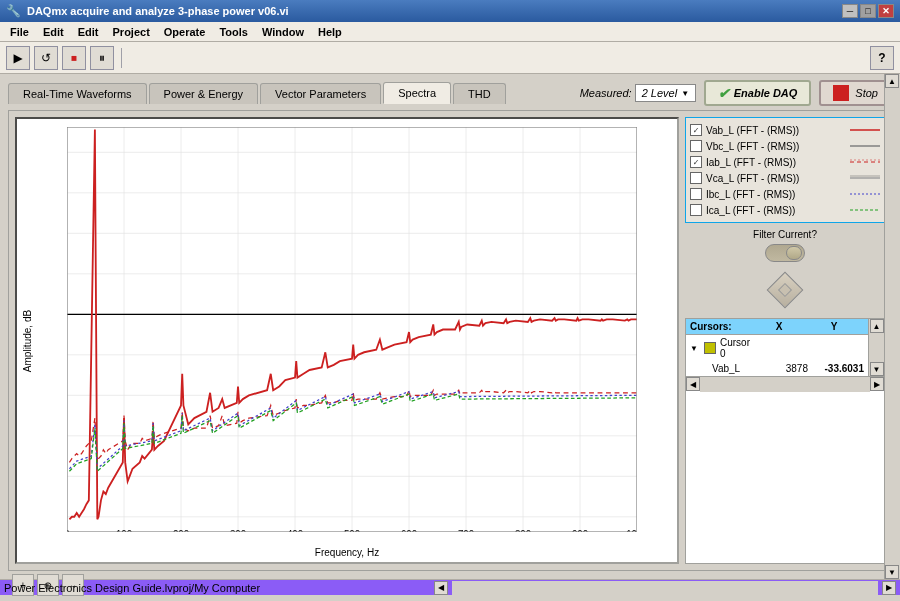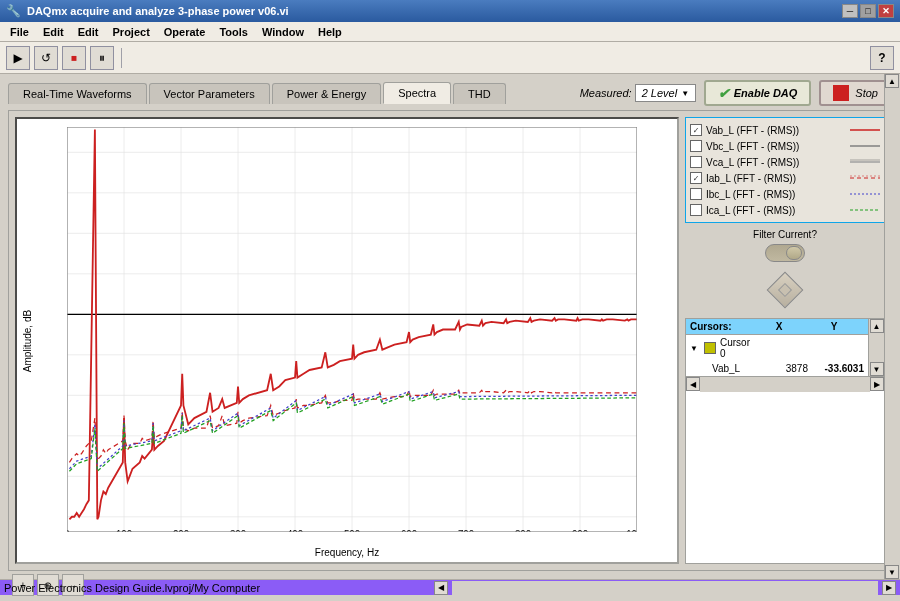--- a/index.html
+++ b/index.html
@@ -388,22 +388,22 @@
     <div class="toolbar-separator"></div>
     <div class="toolbar-right">
       <div class="help-btn">?</div>
     </div>
   </div>
 
   <div class="main-content">
 
     <div class="tab-bar">
       <div class="tab">Real-Time Waveforms</div>
+      <div class="tab">Power &amp; Energy</div>
       <div class="tab">Vector Parameters</div>
-      <div class="tab">Power &amp; Energy</div>
       <div class="tab active">Spectra</div>
       <div class="tab">THD</div>
 
       <div class="tab-controls">
         <div class="measured-dropdown">
           <span>Measured:</span>
           <div class="dropdown-box">
             <span>2 Level</span>
             <span class="dropdown-arrow">▼</span>
           </div>
@@ -631,37 +631,37 @@
             <div class="legend-checkbox"></div>
             <span class="legend-label">Vbc_L (FFT - (RMS))</span>
             <div class="legend-line">
               <svg width="30" height="12">
                   <line x1="0" y1="6" x2="30" y2="6" stroke="#808080" stroke-width="1.5"></line>
                 </svg>
             </div>
           </div>
 
           <div class="legend-item">
+            <div class="legend-checkbox checked"></div>
+            <span class="legend-label">Iab_L (FFT - (RMS))</span>
+            <div class="legend-line">
+              <svg width="30" height="12">
+                  <line x1="0" y1="6" x2="30" y2="6" stroke="#cc2020" stroke-width="1" stroke-dasharray="4,3"></line>
+                  <line x1="0" y1="4" x2="30" y2="4" stroke="#cc2020" stroke-width="0.5" stroke-dasharray="2,2"></line>
+                </svg>
+            </div>
+          </div>
+
+          <div class="legend-item">
             <div class="legend-checkbox"></div>
             <span class="legend-label">Vca_L (FFT - (RMS))</span>
             <div class="legend-line">
               <svg width="30" height="12">
                   <line x1="0" y1="6" x2="30" y2="6" stroke="#a0a0a0" stroke-width="1.5"></line>
                   <line x1="0" y1="4" x2="30" y2="4" stroke="#606060" stroke-width="0.5"></line>
-                </svg>
-            </div>
-          </div>
-
-          <div class="legend-item">
-            <div class="legend-checkbox checked"></div>
-            <span class="legend-label">Iab_L (FFT - (RMS))</span>
-            <div class="legend-line">
-              <svg width="30" height="12">
-                  <line x1="0" y1="6" x2="30" y2="6" stroke="#cc2020" stroke-width="1" stroke-dasharray="4,3"></line>
-                  <line x1="0" y1="4" x2="30" y2="4" stroke="#cc2020" stroke-width="0.5" stroke-dasharray="2,2"></line>
                 </svg>
             </div>
           </div>
 
           <div class="legend-item">
             <div class="legend-checkbox"></div>
             <span class="legend-label">Ibc_L (FFT - (RMS))</span>
             <div class="legend-line">
               <svg width="30" height="12">
                   <line x1="0" y1="6" x2="30" y2="6" stroke="#4040cc" stroke-width="1" stroke-dasharray="2,2"></line>

